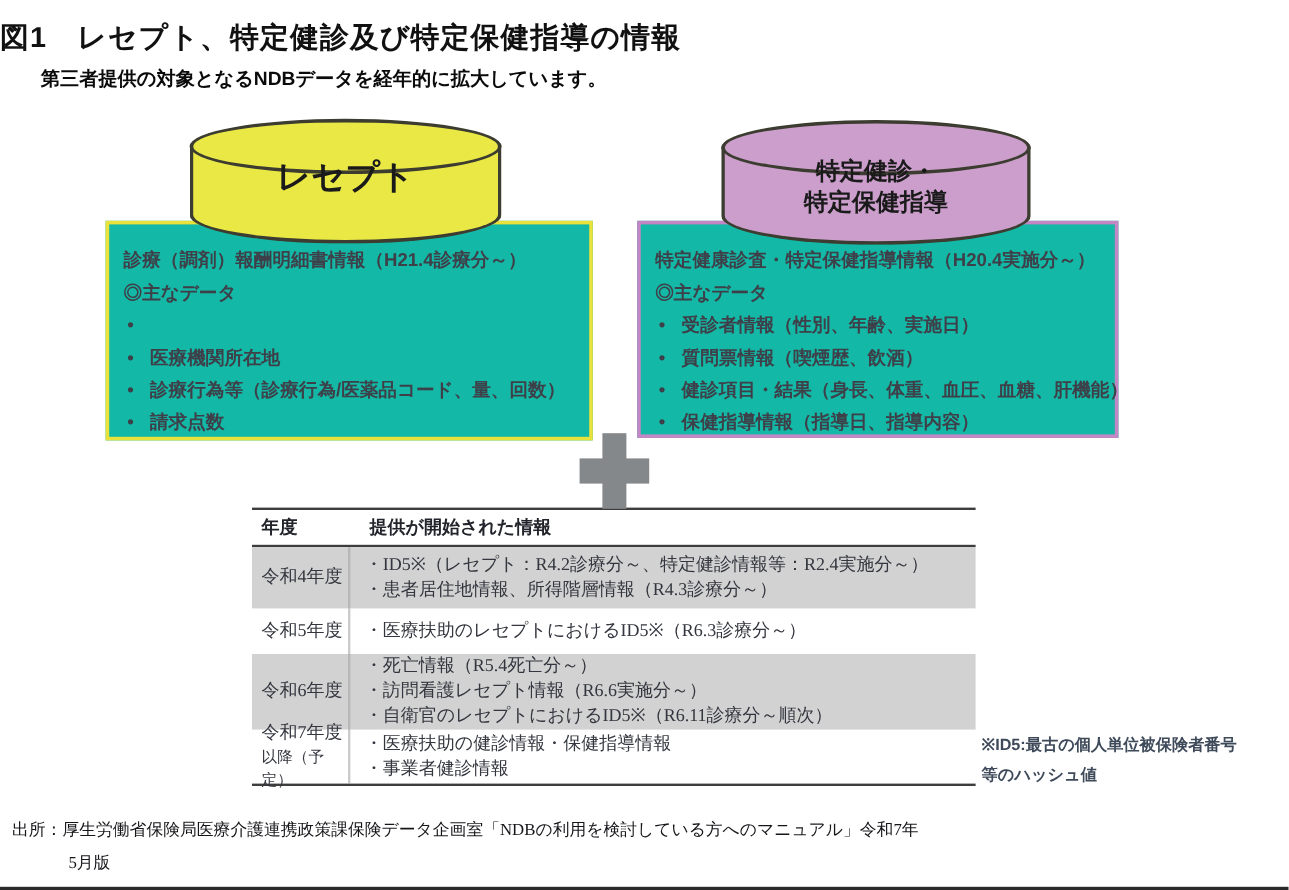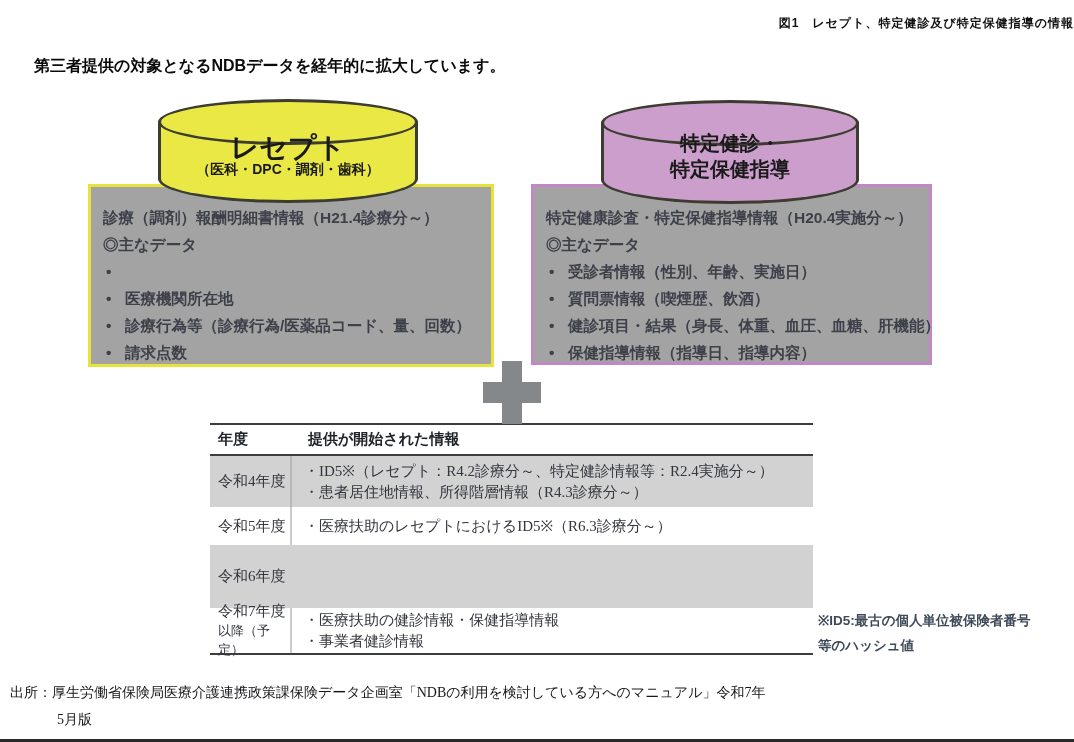--- a/index.html
+++ b/index.html
@@ -3,42 +3,42 @@
 <meta charset="utf-8">
 <style>
   * { margin:0; padding:0; box-sizing:border-box; }
   html,body { background:#ffffff; }
   .page {
     position:relative; width:1074px; height:742px; background:#ffffff;
     font-family:"Liberation Sans", sans-serif; color:#000; overflow:hidden;
   }
   .abs { position:absolute; }
 
-  .fig-title { top:15px; left:0; width:1074px; text-align:right;
-    font-size:12px; font-weight:600; letter-spacing:1px; color:#111; }
+  .fig-title { top:15px; left:0; width:1074px; text-align:left;
+    font-size:24px; font-weight:600; letter-spacing:1px; color:#111; }
   .lead { top:56px; left:34px; font-size:16px; font-weight:bold; color:#0a0a0a; white-space:nowrap; }
 
   
   .cyl { z-index:3; }
   .cyl-body { position:absolute; left:0; right:0; top:22px; bottom:0;
     border:3px solid #3c3c30; border-top:none;
     border-radius:0 0 50% 50% / 0 0 24px 24px; }
   .cyl-top { position:absolute; left:0; right:0; top:0; height:46px;
     border:3px solid #3c3c30; border-radius:50%; }
   .cyl-label { position:absolute; left:0; right:0; text-align:center; color:#1a1a1a; }
   .cyl-yellow .cyl-body, .cyl-yellow .cyl-top { background:#e9e845; }
   .cyl-pink   .cyl-body, .cyl-pink   .cyl-top { background:#cb9ecb; }
   .cyl-yellow { left:158px; top:99px;  width:260px; height:104px; }
   .cyl-pink   { left:601px; top:100px; width:258px; height:104px; }
   .cyl-title  { font-size:28px; font-weight:bold; line-height:26px; }
   .cyl-sub    { font-size:14px; font-weight:bold; }
   .cyl-title2 { font-size:20px; font-weight:bold; line-height:26px; }
 
   
-  .info-box { background:#a3a3a3; z-index:1; padding:17px 10px 0 12px; }
+  .info-box { background:#14b8a6; z-index:1; padding:17px 10px 0 12px; }
   .box-yellow { left:88px;  top:184px; width:406px; height:183px; border:3px solid #e8e23a; }
   .box-pink   { left:531px; top:184px; width:401px; height:181px; border:3px solid #c287c4; }
   .box-line  { font-size:15.5px; font-weight:bold; color:#3e4049; line-height:27px; white-space:nowrap; }
   .bullet-row { display:flex; font-size:15.5px; font-weight:bold; color:#3e4049; line-height:27px; white-space:nowrap; }
   .bullet-marker { width:22px; flex:none; text-align:left; padding-left:3px; }
 
   
   .plus { left:483px; top:361px; width:58px; height:63px; z-index:2; }
   .plus-h { position:absolute; left:0; top:21px; width:58px; height:21px; background:#85888b; }
   .plus-v { position:absolute; left:19px; top:0; width:20px; height:63px; background:#85888b; }
@@ -79,21 +79,20 @@
 <div class="page">
 
   <div class="abs fig-title">図1　レセプト、特定健診及び特定保健指導の情報</div>
   <div class="abs lead">第三者提供の対象となるNDBデータを経年的に拡大しています。</div>
 
   <div class="abs cyl cyl-yellow">
     <div class="cyl-body"></div>
     <div class="cyl-top"></div>
     <div class="cyl-label" style="top:36px;">
       <div class="cyl-title">レセプト</div>
-      <div class="cyl-sub">（医科・DPC・調剤・歯科）</div>
     </div>
   </div>
 
   <div class="abs cyl cyl-pink">
     <div class="cyl-body"></div>
     <div class="cyl-top"></div>
     <div class="cyl-label" style="top:30px;">
       <div class="cyl-title2">特定健診・</div>
       <div class="cyl-title2">特定保健指導</div>
     </div>
@@ -168,20 +167,25 @@
         </div>
         <div class="cell-info">
           <div class="info-line">・医療扶助のレセプトにおけるID5※（R6.3診療分～）</div>
         </div>
       </div>
 
       <div class="t-row shaded r3">
         <div class="cell-year">
           <div>令和6年度</div>
         </div>
+        <div class="cell-info">
+          <div class="info-line">・死亡情報（R5.4死亡分～）</div>
+          <div class="info-line">・訪問看護レセプト情報（R6.6実施分～）</div>
+          <div class="info-line">・自衛官のレセプトにおけるID5※（R6.11診療分～順次）</div>
+        </div>
       </div>
 
       <div class="t-row r4">
         <div class="cell-year">
           <div>令和7年度</div>
           <div class="year2">以降（予定）</div>
         </div>
         <div class="cell-info">
           <div class="info-line">・医療扶助の健診情報・保健指導情報</div>
           <div class="info-line">・事業者健診情報</div>

